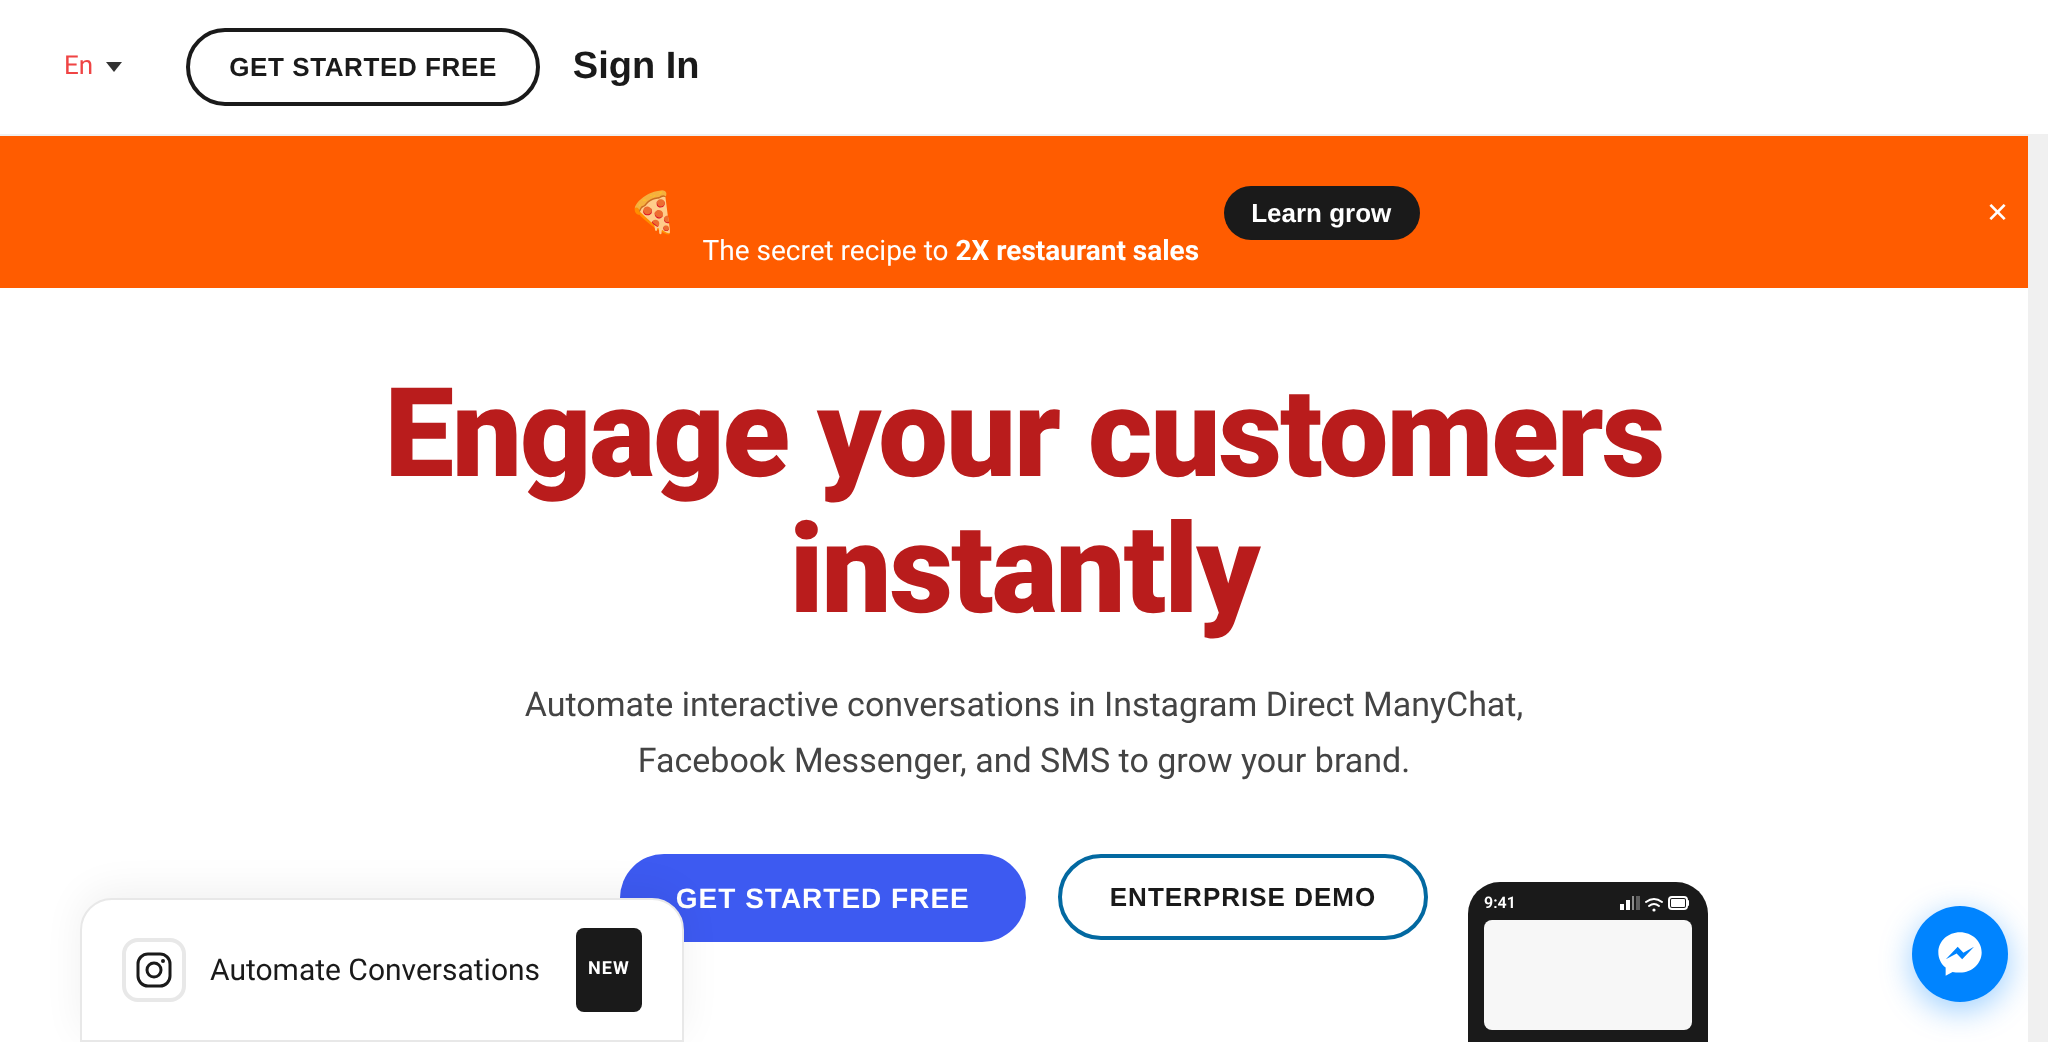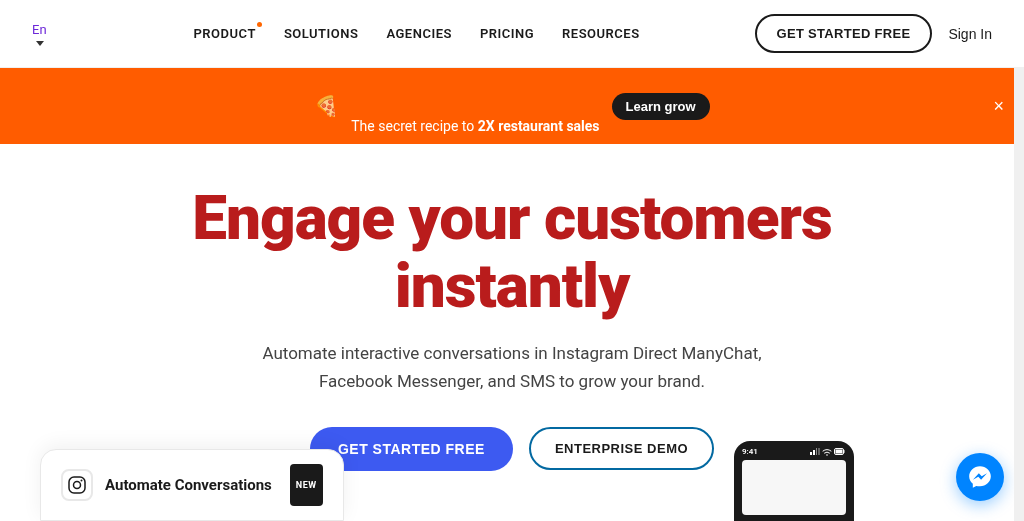--- a/index.html
+++ b/index.html
@@ -36,24 +36,23 @@
     .logo-text {
       font-size: 18px;
       font-weight: 700;
       color: #1a1a1a;
     }
     .lang-selector {
       display: flex;
       align-items: center;
       gap: 4px;
       font-size: 13px;
-      color: #6d28d9;
+      color: #ef4444;
       cursor: pointer;
       margin-right: 32px;
-      flex-direction: column;
     }
     .chevron-down {
       display: inline-block;
       width: 0;
       height: 0;
       border-left: 4px solid transparent;
       border-right: 4px solid transparent;
       border-top: 5px solid #333;
       margin-left: 2px;
     }
@@ -94,22 +93,22 @@
       border: 2px solid #1a1a1a;
       border-radius: 50px;
       background: #fff;
       font-size: 13px;
       font-weight: 700;
       color: #1a1a1a;
       cursor: pointer;
       letter-spacing: 0.3px;
     }
     .btn-signin {
-      font-size: 14px;
-      font-weight: 400;
+      font-size: 19px;
+      font-weight: 700;
       color: #1a1a1a;
       cursor: pointer;
       background: none;
       border: none;
     }
 
     
     .scrollbar {
       position: absolute;
       right: 0;
@@ -253,21 +252,21 @@
       background: #fff;
       border: 2px solid #e8e8e8;
       border-radius: 8px;
       display: flex;
       align-items: center;
       justify-content: center;
       font-size: 16px;
     }
     .automate-card-text {
       font-size: 15px;
-      font-weight: 700;
+      font-weight: 400;
       color: #1a1a1a;
     }
     .new-badge {
       background: #1a1a1a;
       color: #fff;
       font-size: 9px;
       font-weight: 700;
       padding: 16px 6px;
       border-radius: 4px;
       text-transform: uppercase;
@@ -349,27 +348,20 @@
 </head>
 <body>
 
 <nav class="navbar">
 
   <div class="lang-selector">
     <span>En</span>
     <span class="chevron-down"></span>
   </div>
 
-  <nav class="nav-links">
-    <a class="nav-link has-dot">PRODUCT</a>
-    <a class="nav-link">SOLUTIONS</a>
-    <a class="nav-link">AGENCIES</a>
-    <a class="nav-link">PRICING</a>
-    <a class="nav-link">RESOURCES</a>
-  </nav>
 
   <div class="nav-actions">
     <button class="btn-get-started-outline">GET STARTED FREE</button>
     <button class="btn-signin">Sign In</button>
   </div>
 </nav>
 
 <div class="banner">
   <span class="banner-icon">🍕</span>
   <span class="banner-text">

